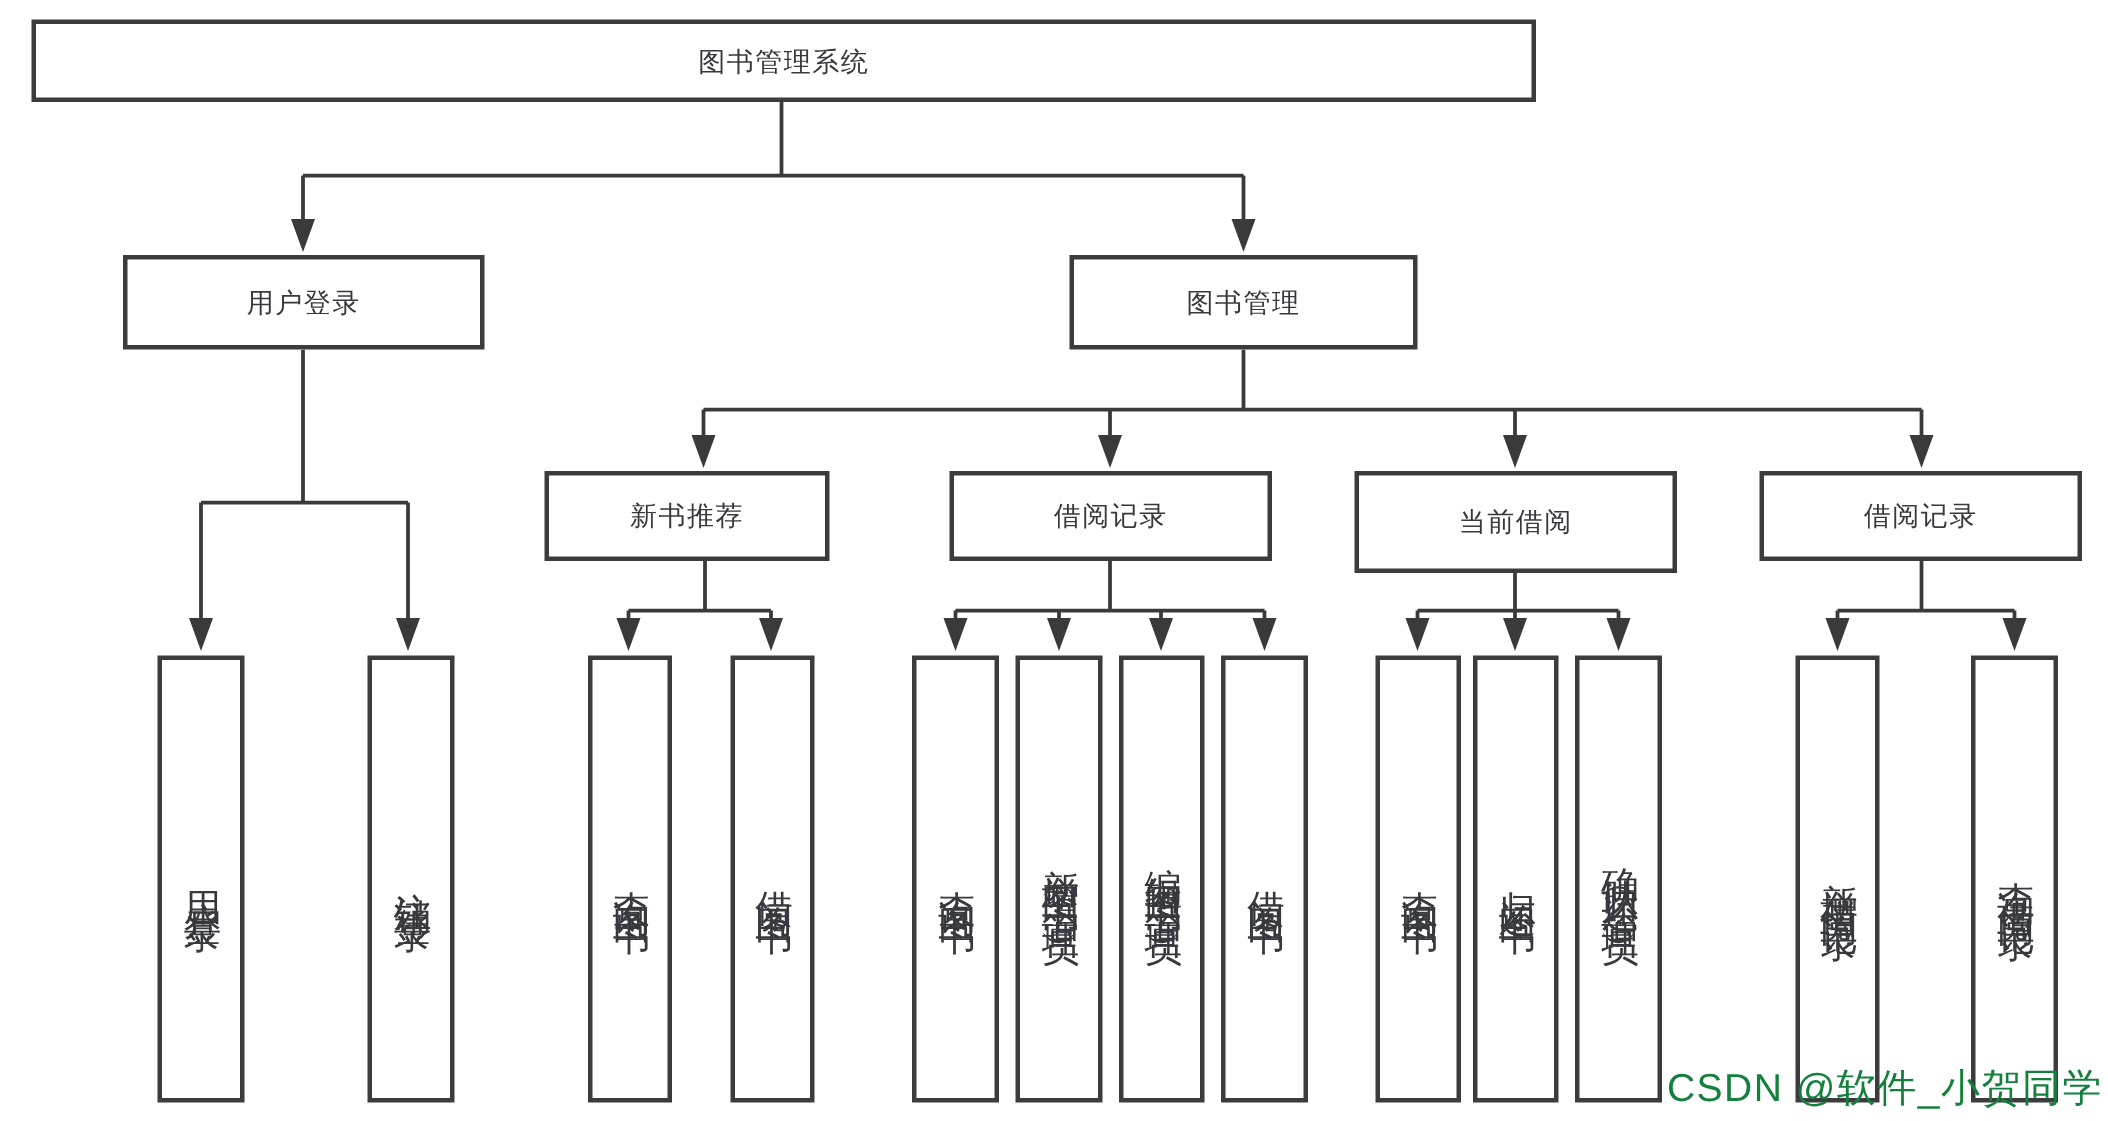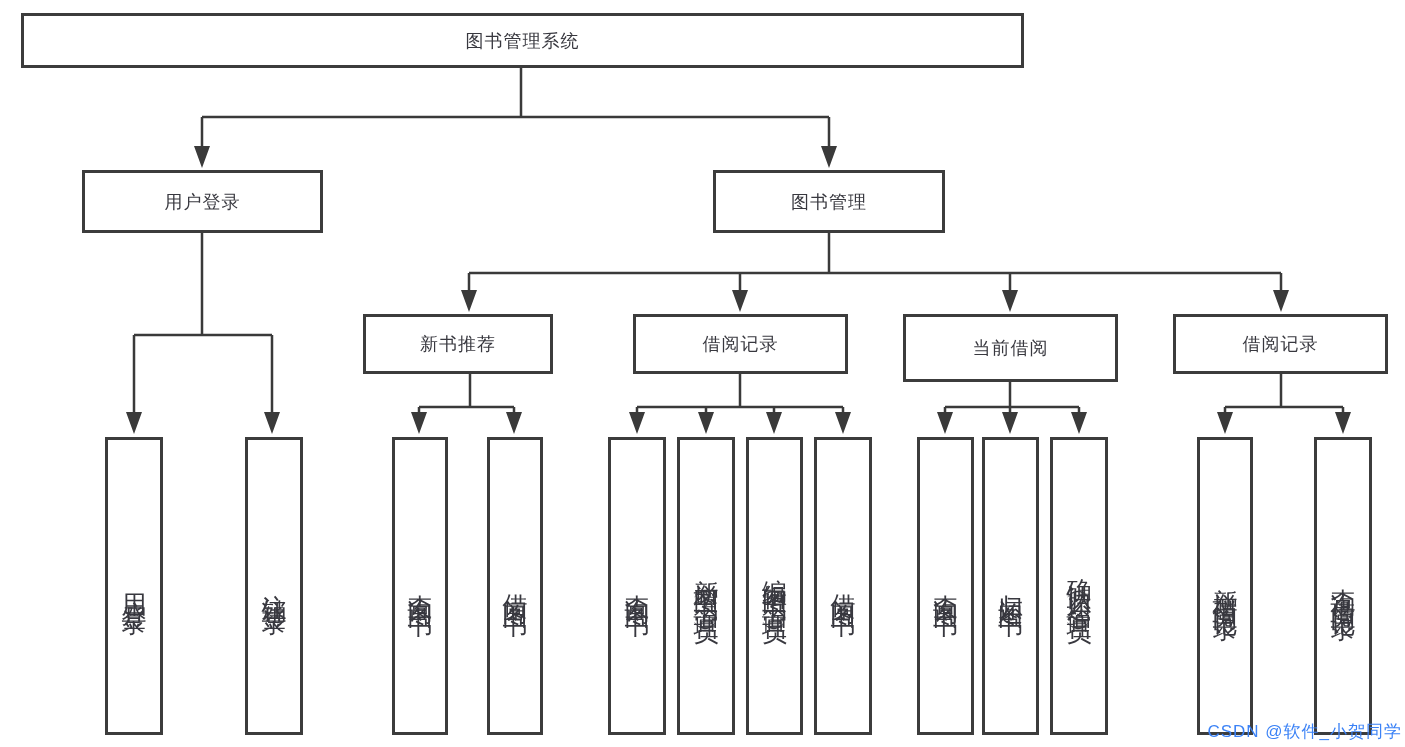--- a/index.html
+++ b/index.html
@@ -37,23 +37,23 @@
     text-orientation: mixed;
     font-size: 25px;
     line-height: 1;
     letter-spacing: 6px;
     white-space: nowrap;
   }
   .watermark {
     position: absolute;
     right: 3px;
     bottom: 4px;
-    font-size: 17px;
+    font-size: 26px;
     letter-spacing: 1px;
-    color: #3b82f6;
+    color: #15803d;
     white-space: nowrap;
   }
 </style>
 </head>
 <body>
 
 <div class="canvas">
 
   <svg class="connectors" viewBox="0 0 1405 747" xmlns="http://www.w3.org/2000/svg" aria-hidden="true">
     <path d="M521 68 V117 M202 117 H829 M202 117 V148 M829 117 V148

